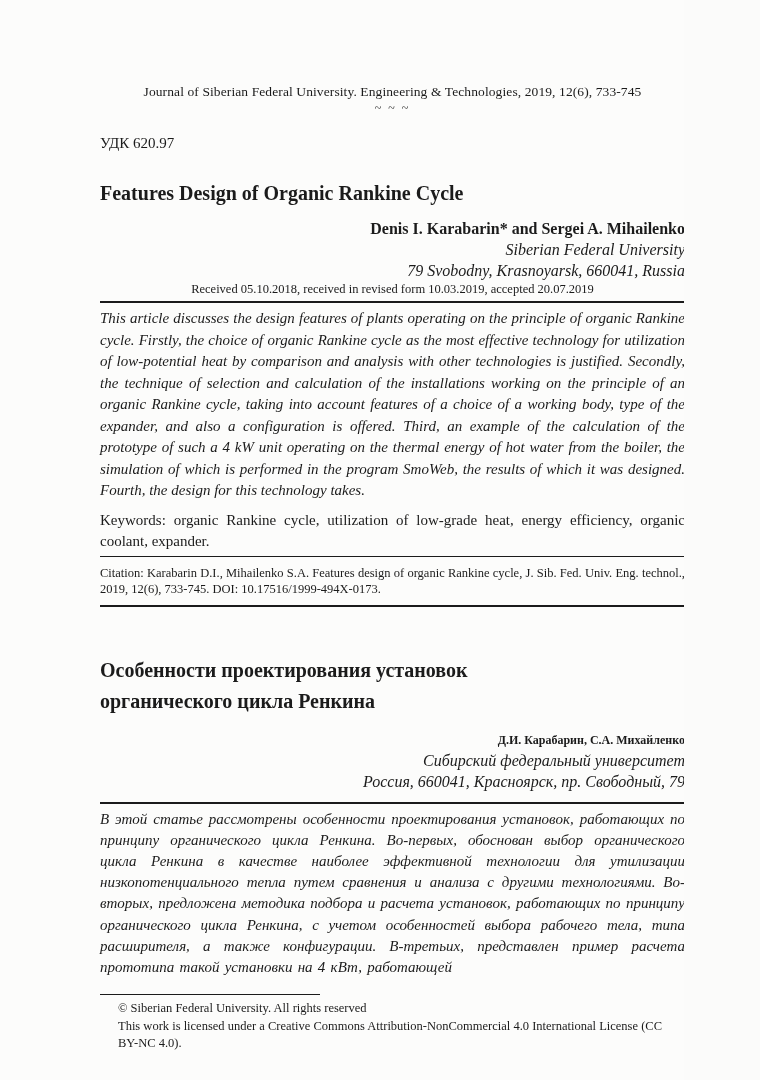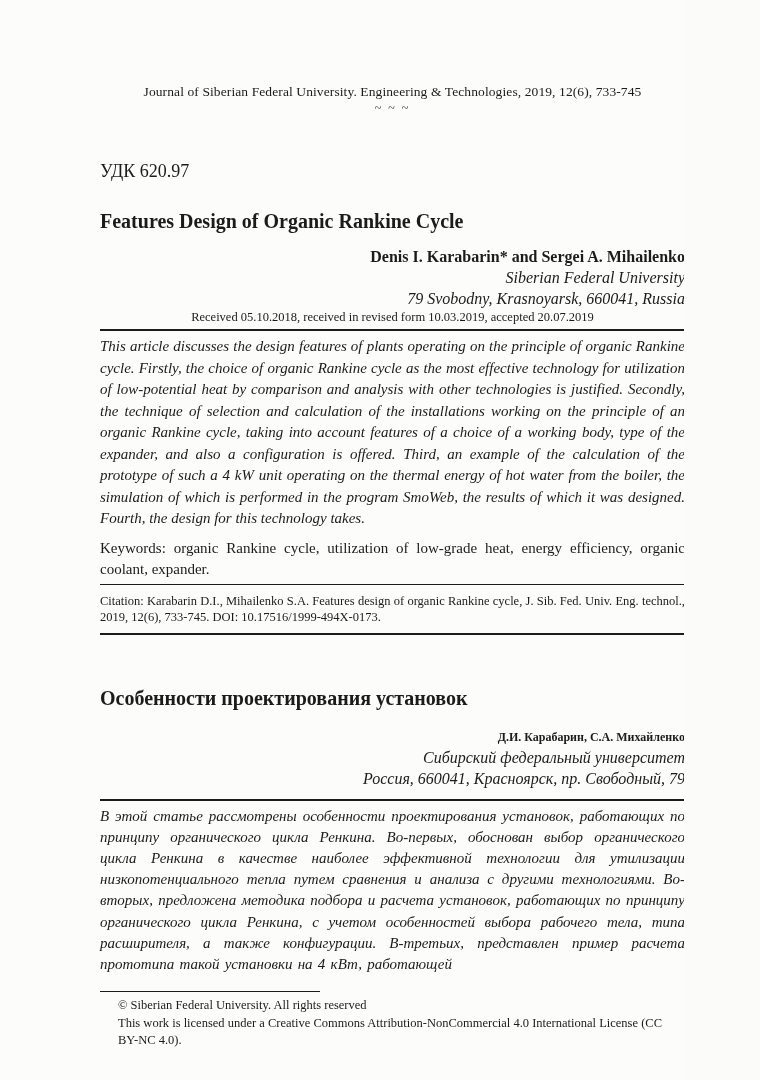--- a/index.html
+++ b/index.html
@@ -30,22 +30,22 @@
   }
   .tilde-sep {
     font-size: 12px;
     line-height: 12px;
     text-align: center;
     margin-top: 2px;
     letter-spacing: 2px;
     color: #2a2a2a;
   }
   .udc {
-    margin-top: 48px;
-    font-size: 18px;
+    margin-top: 20px;
+    font-size: 15px;
     line-height: 18px;
   }
   .title-en {
     margin: 28px 0 0 0;
     font-size: 20px;
     line-height: 26px;
     font-weight: bold;
   }
   .authors-en {
     margin-top: 13px;
@@ -153,20 +153,21 @@
 
     <p class="abstract-en">This article discusses the design features of plants operating on the principle of organic Rankine cycle. Firstly, the choice of organic Rankine cycle as the most effective technology for utilization of low-potential heat by comparison and analysis with other technologies is justified. Secondly, the technique of selection and calculation of the installations working on the principle of an organic Rankine cycle, taking into account features of a choice of a working body, type of the expander, and also a configuration is offered. Third, an example of the calculation of the prototype of such a 4 kW unit operating on the thermal energy of hot water from the boiler, the simulation of which is performed in the program SmoWeb, the results of which it was designed. Fourth, the design for this technology takes.</p>
 
     <p class="keywords">Keywords: organic Rankine cycle, utilization of low-grade heat, energy efficiency, organic coolant, expander.</p>
 
     <div class="rule rule-citation-top"></div>
     <p class="citation">Citation: Karabarin D.I., Mihailenko S.A. Features design of organic Rankine cycle, J. Sib. Fed. Univ. Eng. technol., 2019, 12(6), 733-745. DOI: 10.17516/1999-494X-0173.</p>
     <div class="rule rule-citation-bottom"></div>
 
     <div class="title-ru title-ru-1">Особенности проектирования установок</div>
+    <div class="title-ru title-ru-2">органического цикла Ренкина</div>
 
     <div class="authors-ru">Д.И. Карабарин, С.А. Михайленко</div>
     <div class="affil">Сибирский федеральный университет</div>
     <div class="affil">Россия, 660041, Красноярск, пр. Свободный, 79</div>
 
     <div class="rule rule-thick rule-ru-abstract"></div>
 
     <p class="abstract-ru">В этой статье рассмотрены особенности проектирования установок, работающих по принципу органического цикла Ренкина. Во-первых, обоснован выбор органического цикла Ренкина в качестве наиболее эффективной технологии для утилизации низкопотенциального тепла путем сравнения и анализа с другими технологиями. Во-вторых, предложена методика подбора и расчета установок, работающих по принципу органического цикла Ренкина, с учетом особенностей выбора рабочего тела, типа расширителя, а также конфигурации. В-третьих, представлен пример расчета прототипа такой установки на 4 кВт, работающей</p>
 
     <div class="footnote-rule"></div>

